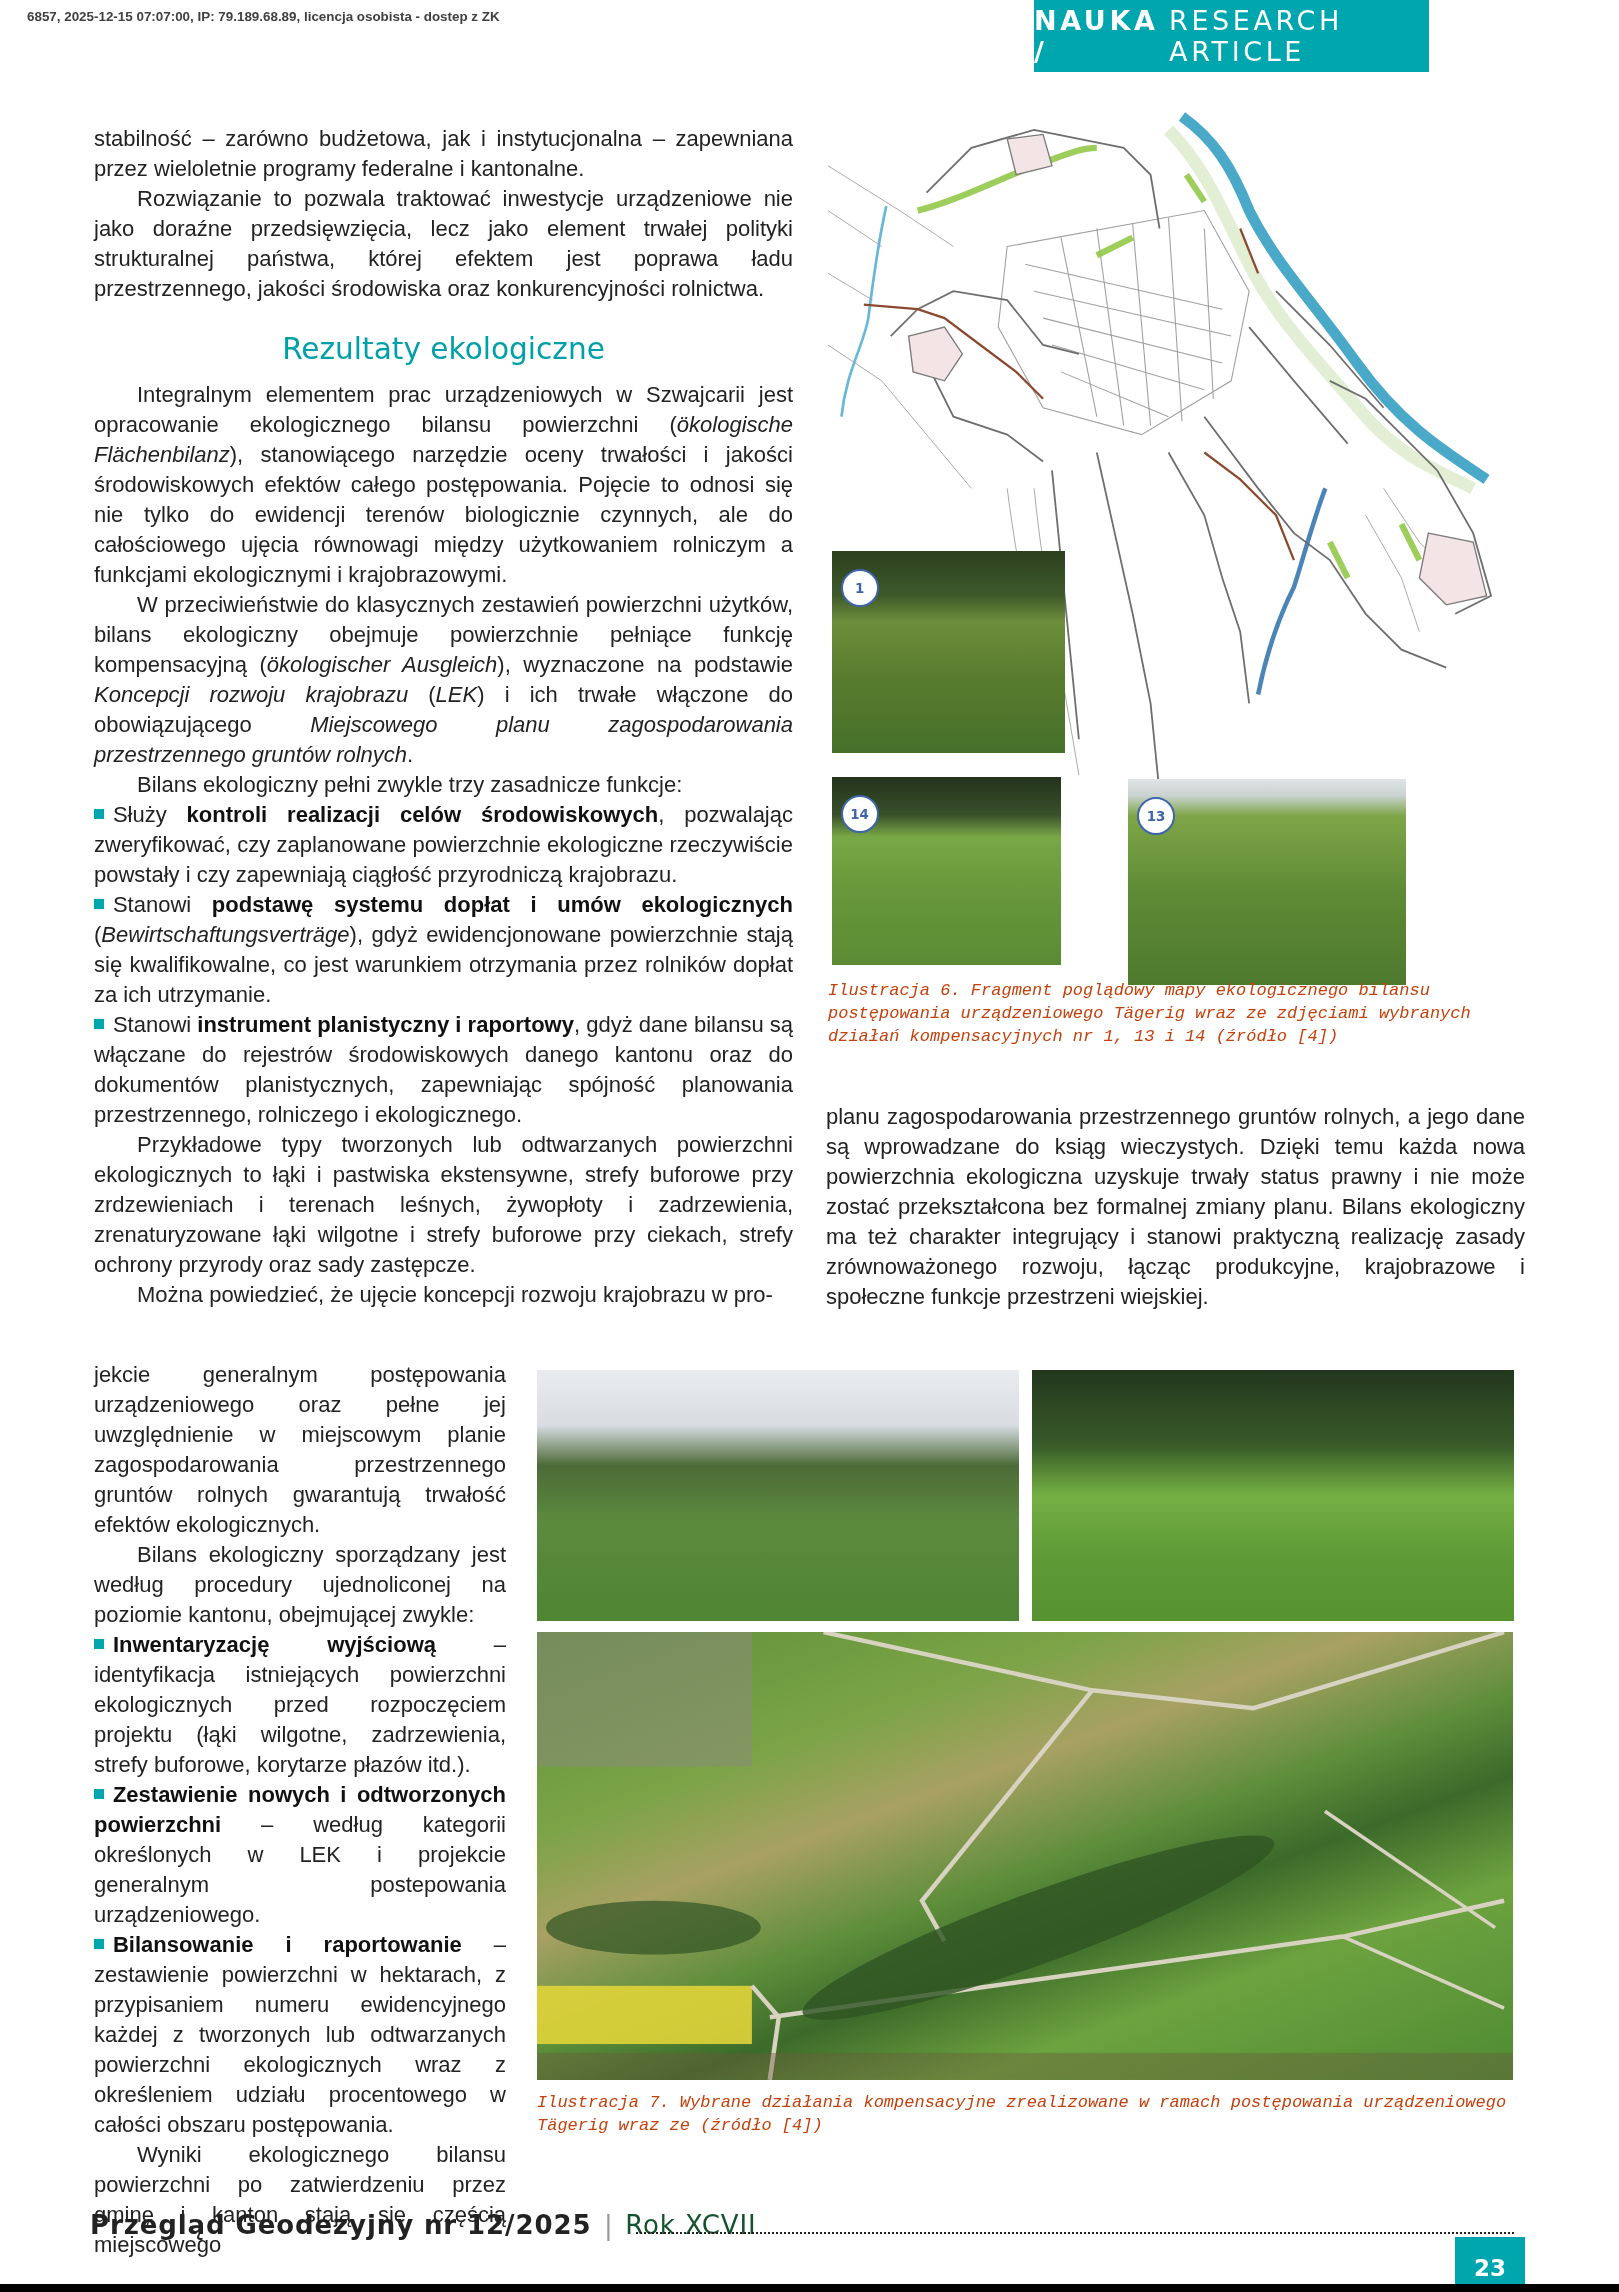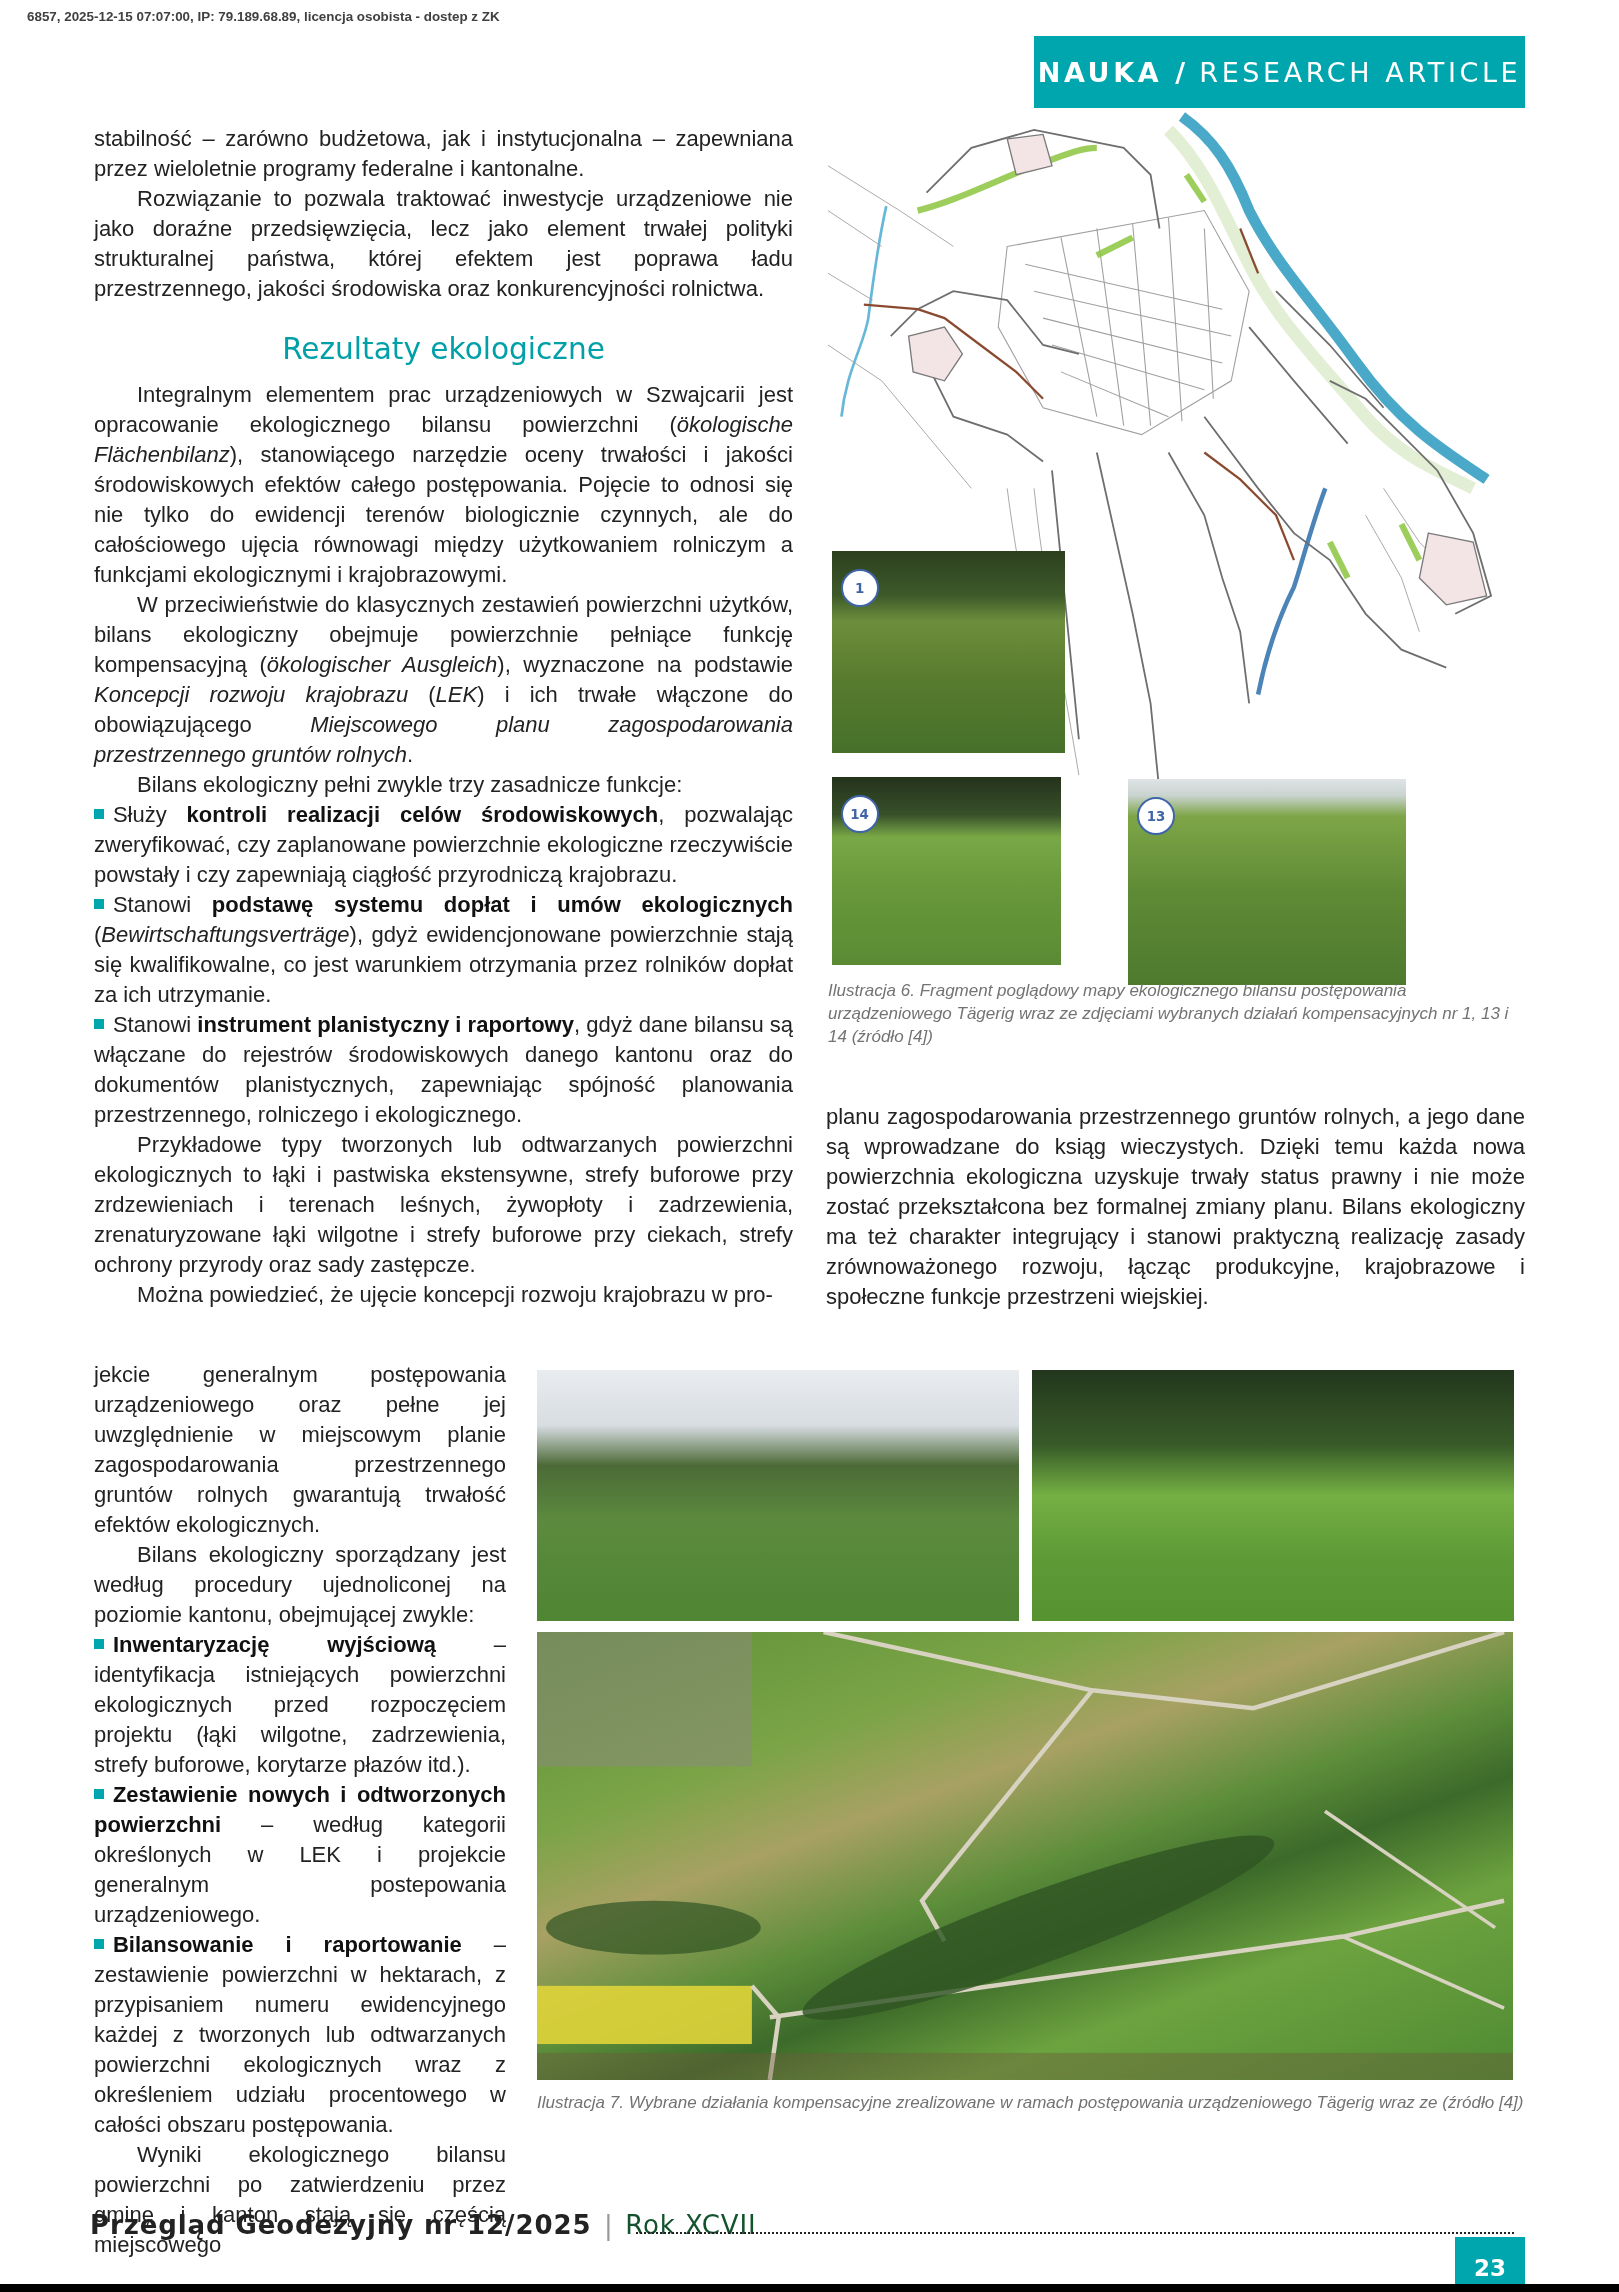--- a/index.html
+++ b/index.html
@@ -2,23 +2,23 @@
 <html style="font-size:14.3px"><head>
 <meta charset="utf-8">
 <style>
   html, body { margin:0; padding:0; background:#ffffff; }
   body { width:1619px; height:2293px; position:relative; overflow:hidden;
          font-family:"Liberation Sans", sans-serif; color:#1a1a1a; }
 
   .watermark { position:absolute; left:27px; top:9px; font-size:13.4px; font-weight:bold;
                font-family:"Liberation Sans", sans-serif; color:#404040; letter-spacing:0;text-align:center; }
 
-  .section-banner { position:absolute; left:1034px; top:0; width:491px; height:72px;
+  .section-banner { position:absolute; left:1034px; top:0; width:395px; height:72px;
                     background:#00a6ae; color:#fff; display:flex; align-items:center; justify-content:center;
-                    font-family:"DejaVu Sans", sans-serif; font-size:27px; letter-spacing:3.6px;margin-top:36px; }
+                    font-family:"DejaVu Sans", sans-serif; font-size:27px; letter-spacing:3.6px; }
   .section-banner .strong { font-weight:bold; }
   .section-banner .light { font-weight:normal; margin-left:10.7px; }
 
   .textcol { position:absolute; font-family:"Liberation Sans", sans-serif; font-size:22px;
              line-height:30px; color:#222; text-align:justify; }
   .textcol p { margin:0; }
   .textcol p.indent { text-indent:43px; }
   .textcol p.noindent { text-indent:0; }
   .textcol i { font-style:italic; }
   .textcol b { font-weight:bold; color:#111; }
@@ -40,22 +40,22 @@
   .photo-1 { left:3.6px; top:439px; width:233px; height:202px;
              background:linear-gradient(180deg,#2c3f1f 0%,#3e5a2a 22%,#6d8f3c 35%,#5a7d2f 60%,#46702a 100%); }
   .photo-14 { left:3.6px; top:665px; width:229px; height:188px;
               background:linear-gradient(180deg,#24331b 0%,#38502a 20%,#79a847 32%,#6a9a3b 55%,#5a8a34 100%); }
   .photo-13 { left:300px; top:667px; width:278px; height:206px;
               background:linear-gradient(180deg,#dfe4e6 0%,#c9d3cf 8%,#7ea648 18%,#5f8a35 55%,#4d7a2e 100%); }
   .badge { position:absolute; left:9px; top:18px; width:34px; height:34px; border-radius:50%;
            background:#fff; border:2.7px solid #3f64a8; color:#3f64a8; font-weight:bold;
            font-size:13.4px; display:flex; align-items:center; justify-content:center;
            font-family:"DejaVu Sans", sans-serif; }
-  .caption { position:absolute; font-style:italic; font-size:17px; line-height:23px; color:#737373;
-             font-family:Liberation Sans, sans-serif; }
+  .caption { position:absolute; font-style:italic; font-size:17px; line-height:23px; color:#c2410c;
+             font-family:Liberation Mono, monospace; }
   #cap6 { left:828px; top:979px; width:699px; }
   #cap7 { left:537px; top:2091px; width:994px; }
 
   
   .fig7-a { position:absolute; left:537px; top:1370px; width:482px; height:251px;
             background:linear-gradient(180deg,#e9ecef 0%,#d8dde2 22%,#4c6a37 38%,#5c8a3e 60%,#4f8533 100%); }
   .fig7-b { position:absolute; left:1032px; top:1370px; width:482px; height:251px;
             background:linear-gradient(180deg,#23361d 0%,#385b28 30%,#74b043 50%,#5e9a36 75%,#56922f 100%); }
   .fig7-c { position:absolute; left:537px; top:1632px; width:976px; height:448px;
             background:linear-gradient(160deg,#5f8f38 0%,#7aa446 25%,#a8a163 38%,#5d8e3a 52%,#3c6a2a 62%,#6da33f 75%,#4f8a33 100%); }

